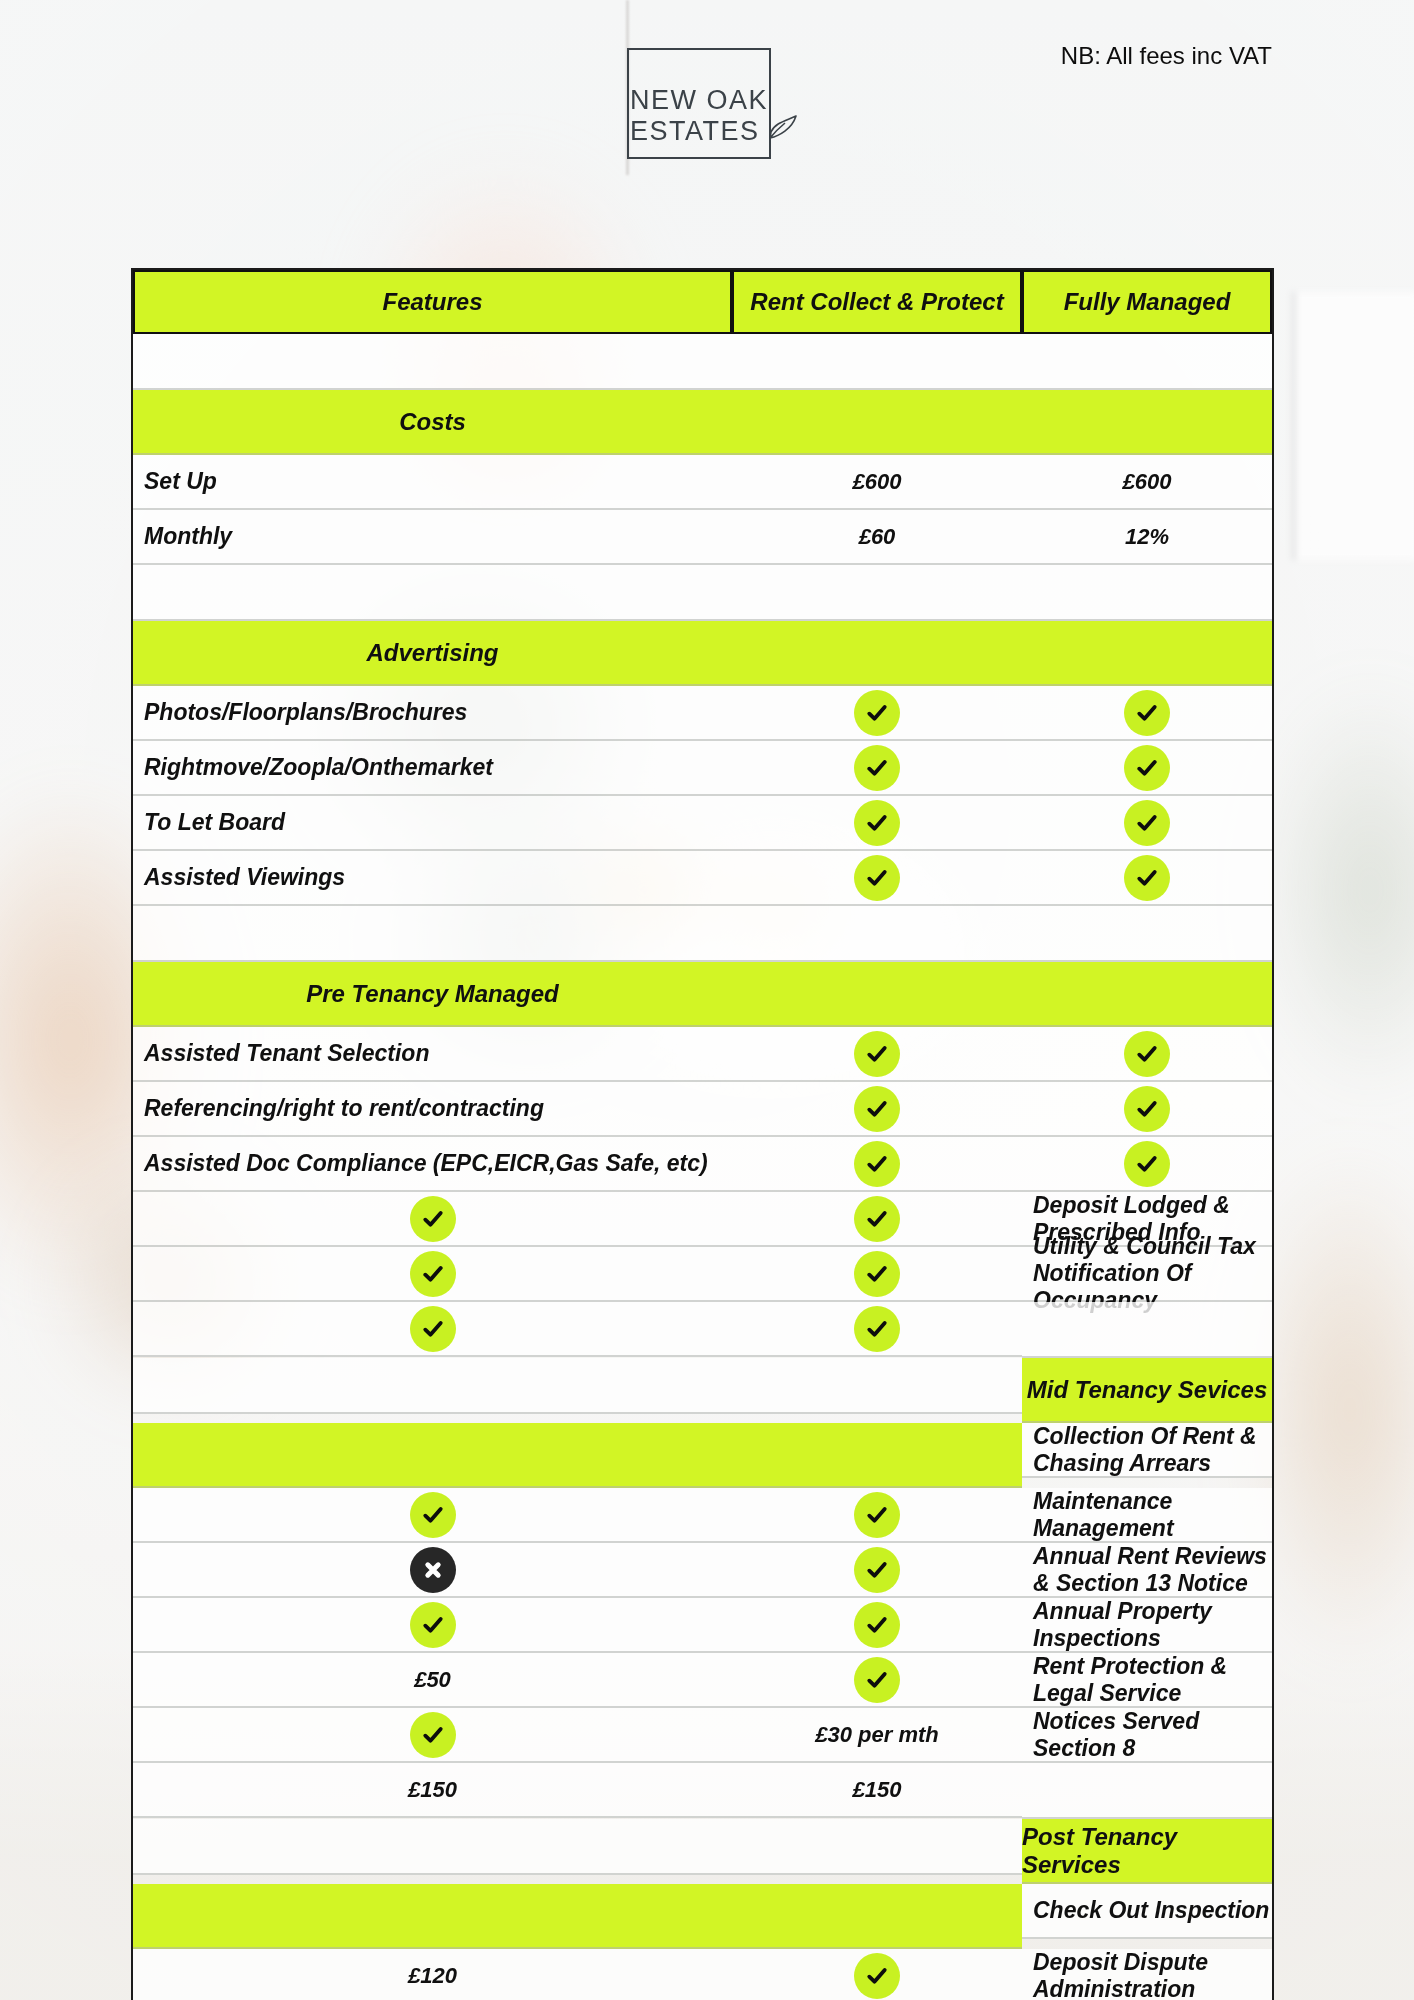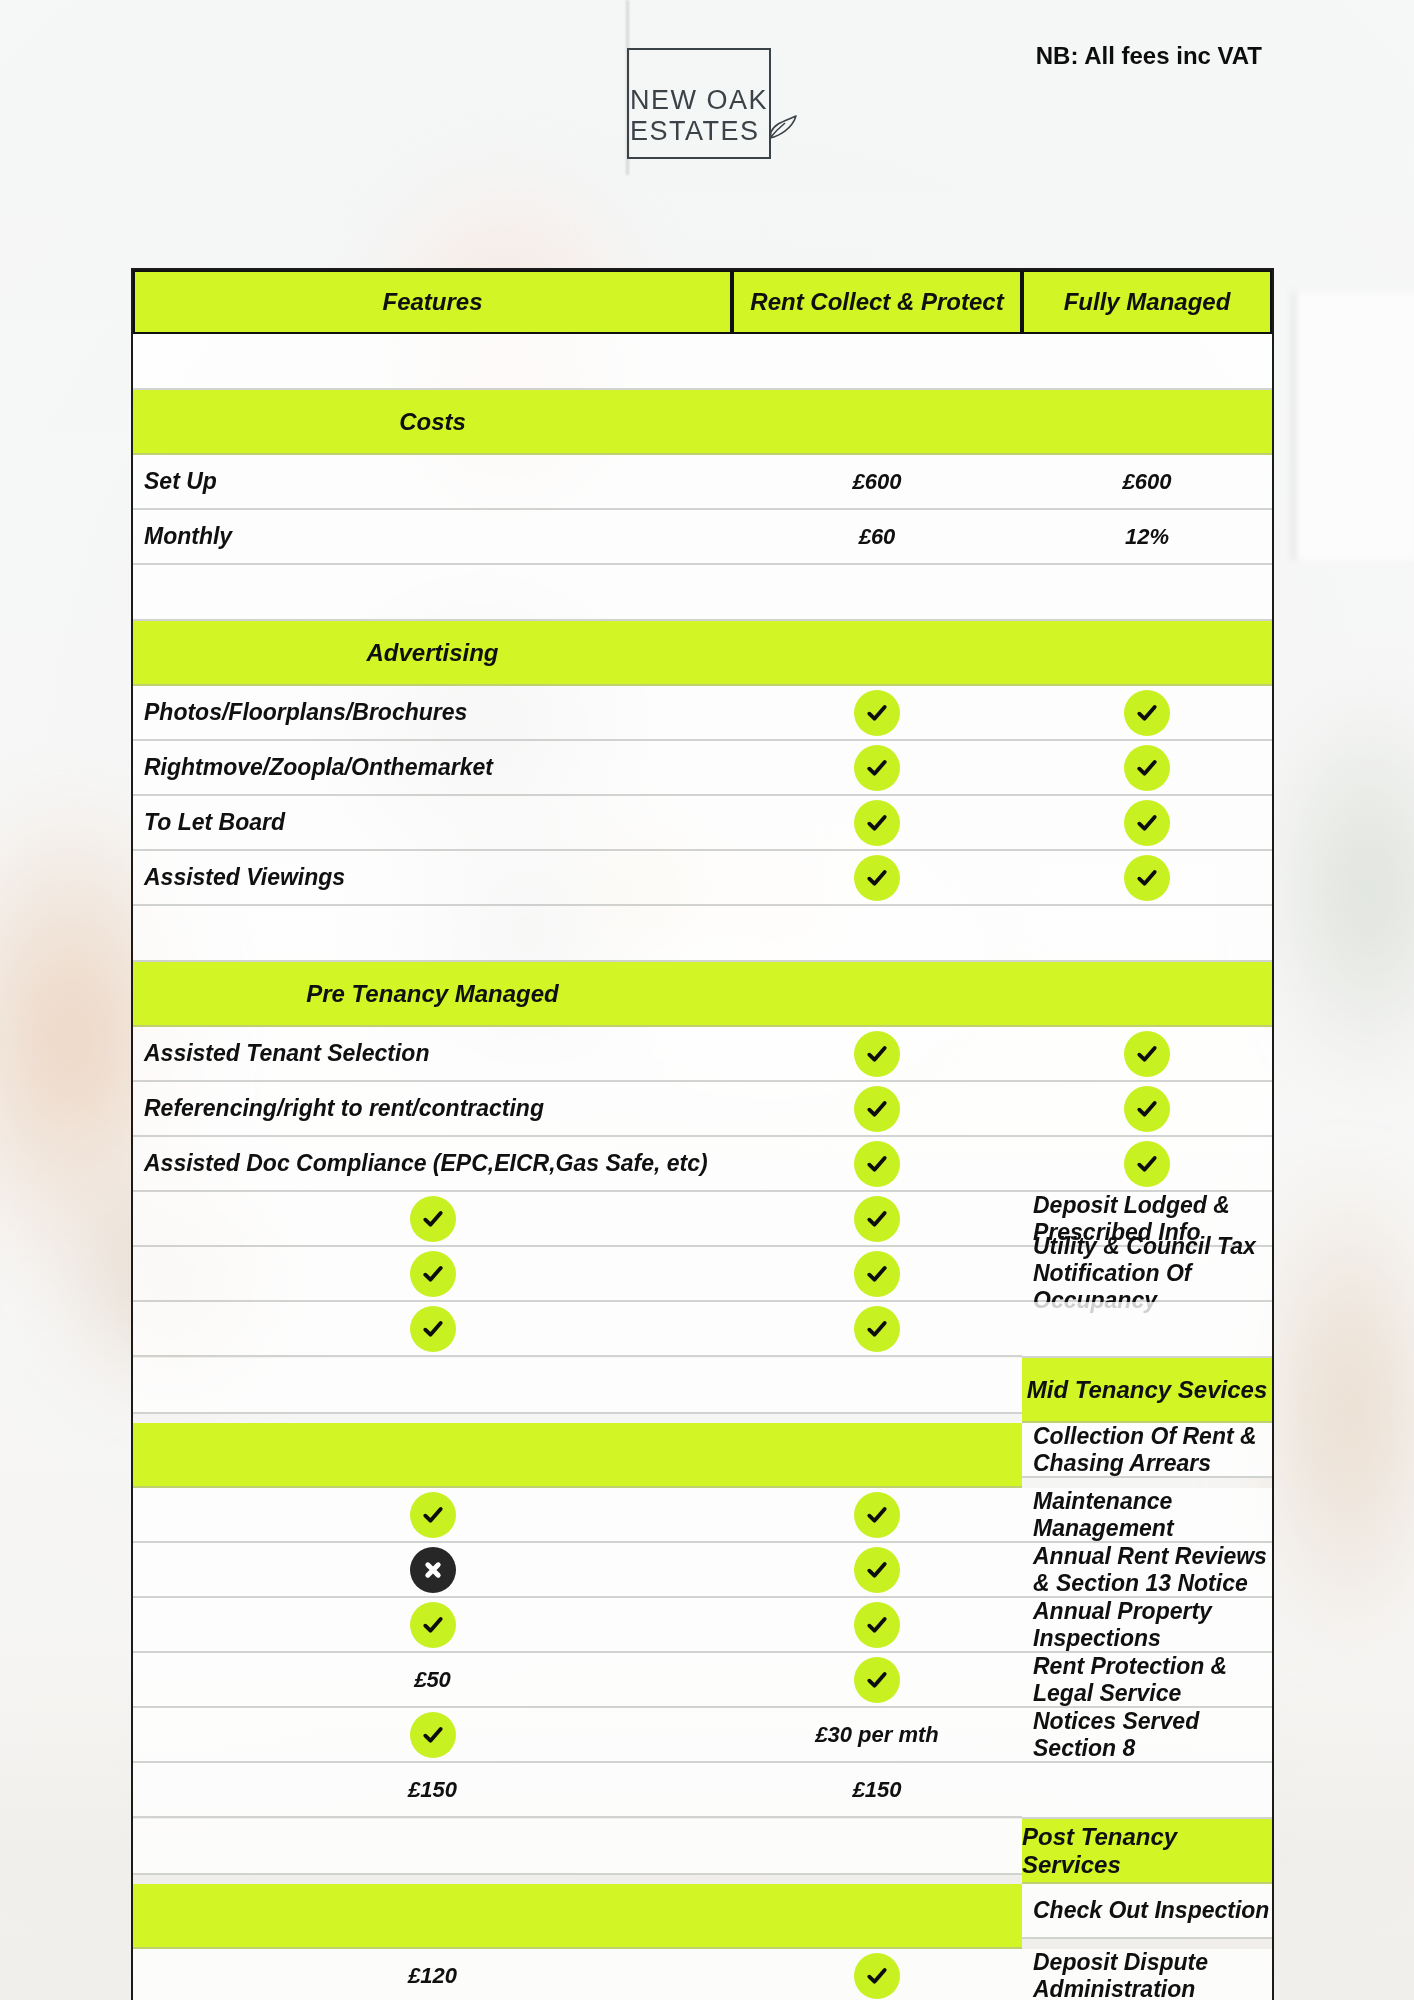--- a/index.html
+++ b/index.html
@@ -44,21 +44,21 @@
 
   
   .logo{position:absolute; left:616px; top:37px; width:166px; height:133px;
         display:flex; align-items:center; justify-content:center;}
   .logo-inner{position:absolute; inset:11px; border:2px solid #3b4248;}
   .logo-text{position:relative; color:#3b4248; font-size:27px; line-height:31px;
         letter-spacing:1.5px; font-weight:400; text-align:left; padding-top:24px;}
   .logo-leaf{position:absolute; right:-32px; bottom:-2px;}
 
   
-  .note{position:absolute; top:42px; right:152px; font-size:24px; font-weight:bold; color:#0d0d0d;}
+  .note{position:absolute; top:42px; right:142px; font-size:24px; font-weight:normal; color:#0d0d0d;}
 
   
   .pricing-table{position:absolute; left:131px; top:268px;
         display:grid; grid-template-columns:599px 290px 250px; column-gap:0;
         border:2px solid #1b1b1b;font-style:italic;}
   .cell{box-sizing:border-box; display:flex; align-items:center; color:#101010;
         background:rgba(255,255,255,0.80); border-bottom:2px solid rgba(173,176,173,0.55);}
   .head-cell{height:64px; background:var(--accent); border:2px solid #101010;
         justify-content:center; font-size:24px; font-weight:bold;}
   .section-cell{height:65px; background:var(--accent); justify-content:center;

